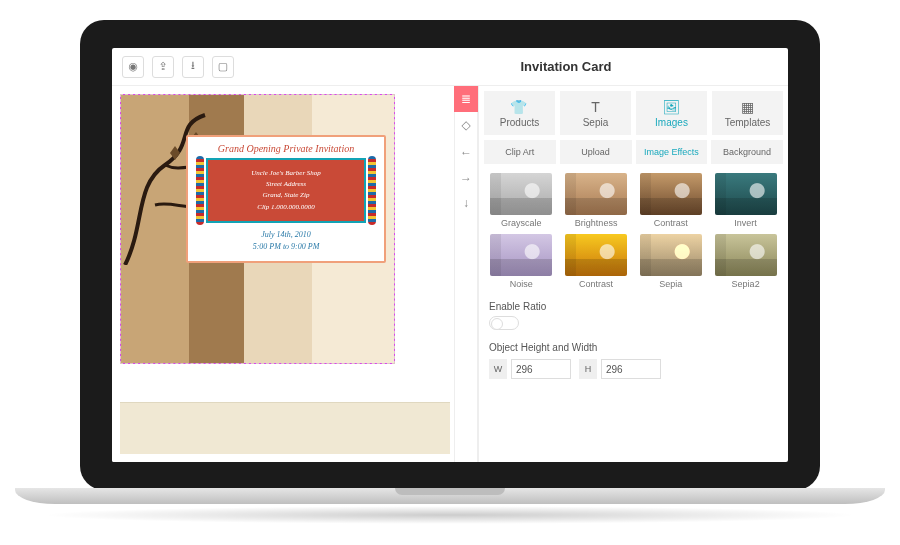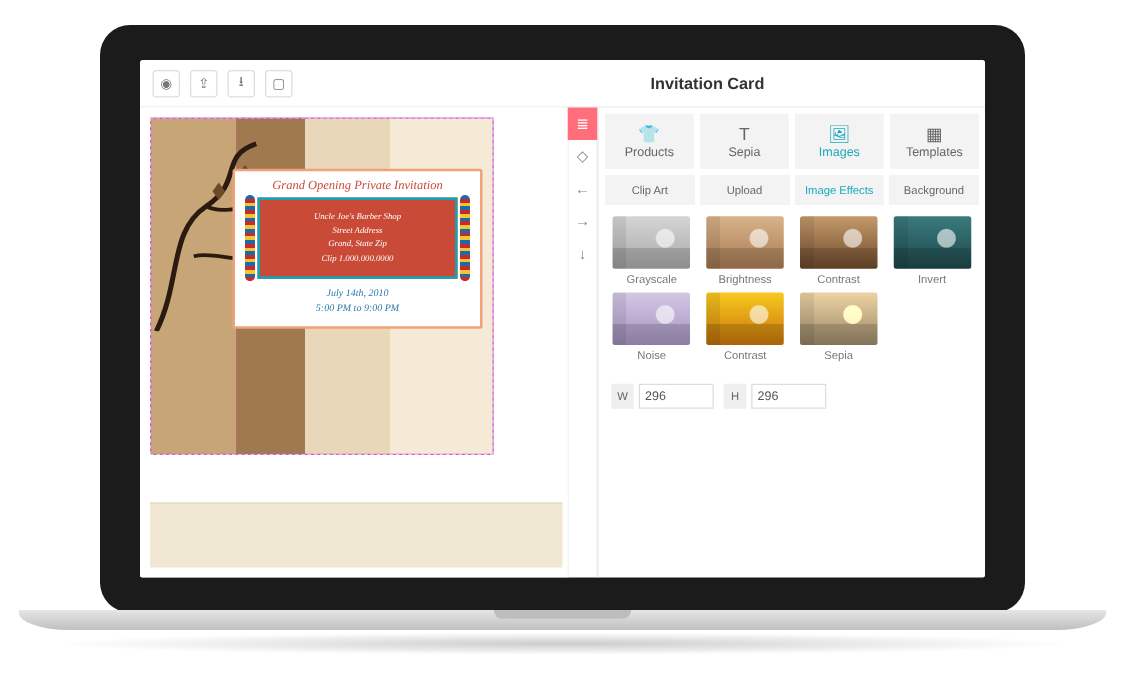--- a/index.html
+++ b/index.html
@@ -217,24 +217,33 @@
                 <div class="fx-label">Noise</div>
               </div>
             <div class="fx">
                 <div class="thumb t-saturate"></div>
                 <div class="fx-label">Contrast</div>
               </div>
             <div class="fx">
                 <div class="thumb t-sepia"></div>
                 <div class="fx-label">Sepia</div>
               </div>
-          </div>
-
+            <div class="fx">
+                <div class="thumb t-sepia2"></div>
+                <div class="fx-label">Sepia2</div>
+              </div>
+          </div>
 
           <div class="panel-section">
+            <div>Enable Ratio</div>
+            <div class="toggle"></div>
+          </div>
+
+          <div class="panel-section">
+            <div>Object Height and Width</div>
             <div class="dims">
               <div class="dim">
                 <div class="lab">W</div>
                 <input value="296" style="">
               </div>
               <div class="dim">
                 <div class="lab">H</div>
                 <input value="296" style="">
               </div>
             </div>

